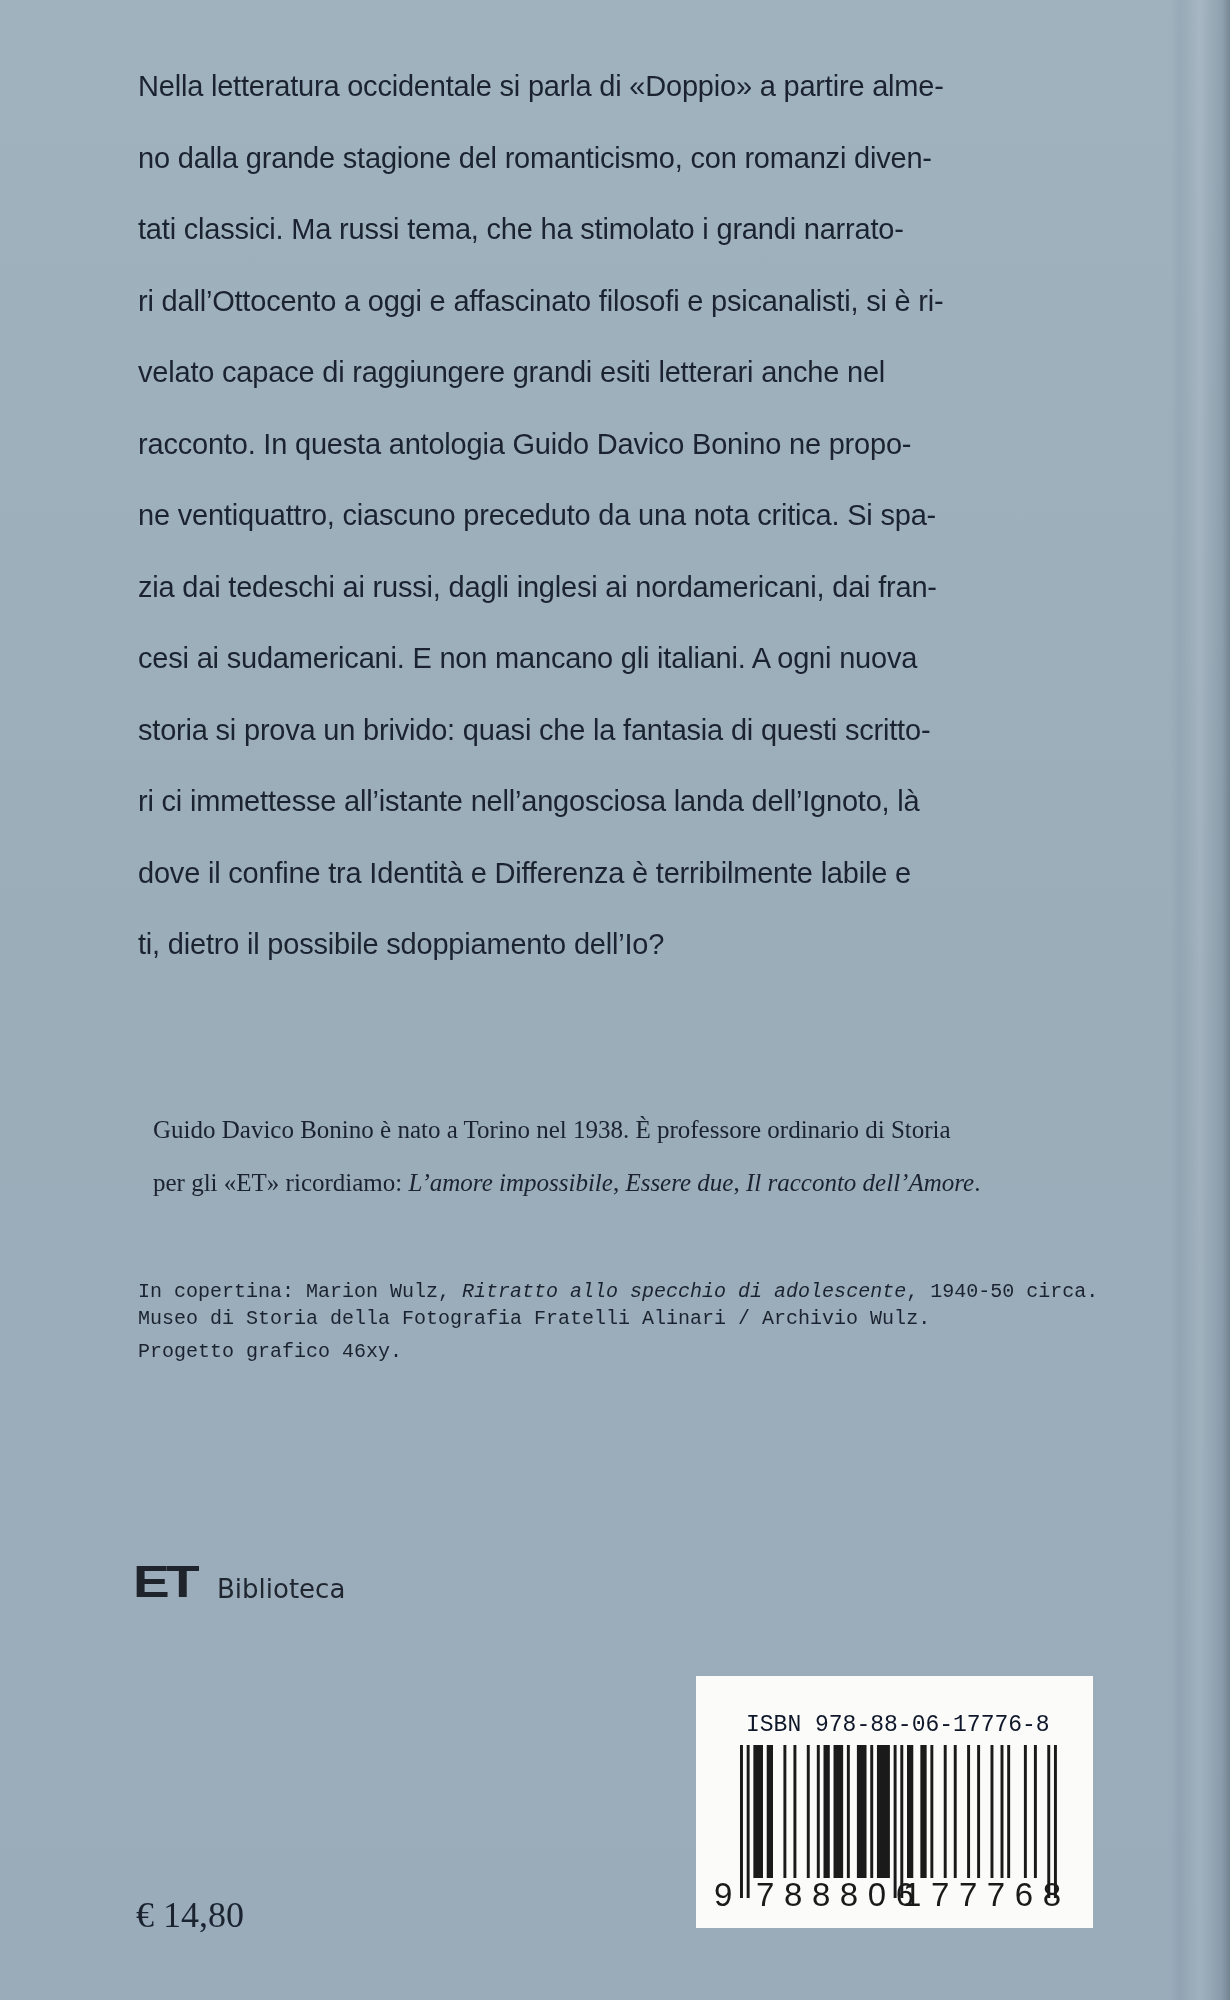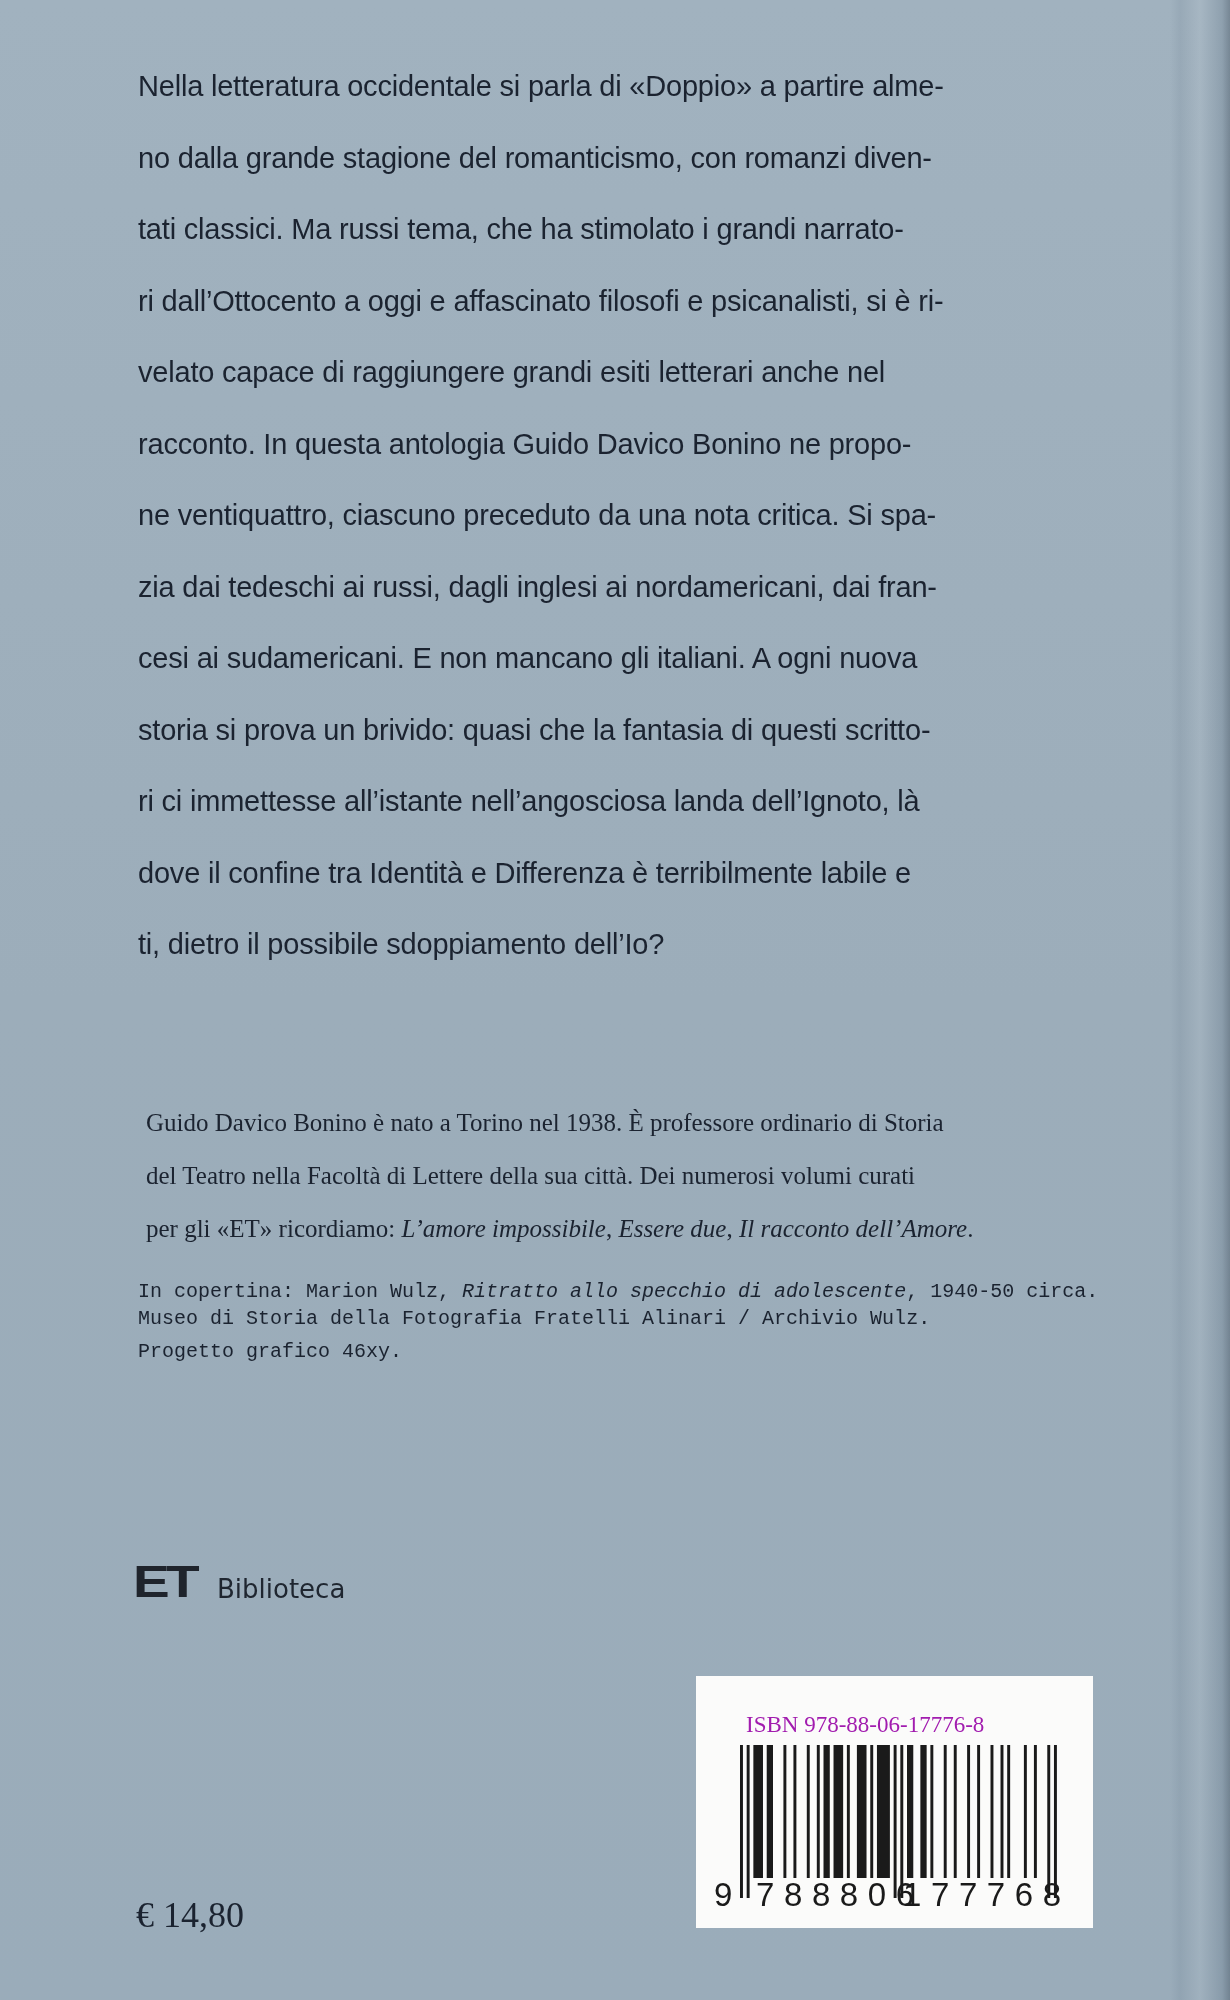--- a/index.html
+++ b/index.html
@@ -21,21 +21,21 @@
     font-family: Liberation Sans, sans-serif;
     font-size: 29px; line-height: 71.5px;
     letter-spacing: -0.2px;
     margin: 0;
   }
   .blurb .line { display: block; white-space: nowrap; }
   .bio {
     position: absolute; left: 138px; top: 1088px; width: 960px;
     font-family: "Liberation Serif", "DejaVu Serif", serif;
     font-size: 25px; line-height: 53px;
-    margin: 8px;
+    margin: 15px;
   }
   .bio .line { display: block; white-space: nowrap; }
   .credits {
     position: absolute; left: 138px; top: 1278px; width: 960px;
     font-family: Liberation Mono, monospace;
     font-size: 20px; line-height: 27px;
     margin: 0;
   }
   .credits .line { display: block; white-space: nowrap; }
   .credits .gap { margin-top: 6px; }
@@ -54,22 +54,22 @@
     font-family: "DejaVu Sans", "Liberation Sans", sans-serif;
     font-size: 26px; line-height: 26px; color: #1f2630;
     margin-left: 12px; margin-bottom: -2px;
   }
   .isbn-label {
     position: absolute; left: 696px; top: 1676px; width: 397px; height: 252px;
     background: #fbfbfa;
   }
   .isbn-text {
     position: absolute; left: 50px; top: 36px;
-    font-family: Liberation Serif, serif;
-    font-size: 23px; color: #a21caf; white-space: nowrap;
+    font-family: Liberation Mono, monospace;
+    font-size: 23px; color: #0f172a; white-space: nowrap;
   }
   .barcode-svg { position: absolute; left: 44px; top: 69px; }
   .bc-digit {
     position: absolute; top: 202px;
     font-family: "Liberation Sans", "DejaVu Sans", sans-serif;
     font-size: 33px; line-height: 33px; color: #1a1a1a;
   }
   .bc-first { left: 18px; }
   .bc-left  { left: 60px; letter-spacing: 9.6px; }
   .bc-right { left: 207px; letter-spacing: 9.6px; }
@@ -96,21 +96,20 @@
   <span class="line">zia dai tedeschi ai russi, dagli inglesi ai nordamericani, dai fran-</span>
   <span class="line">cesi ai sudamericani. E non mancano gli italiani. A ogni nuova</span>
   <span class="line">storia si prova un brivido: quasi che la fantasia di questi scritto-</span>
   <span class="line">ri ci immettesse all’istante nell’angosciosa landa dell’Ignoto, là</span>
   <span class="line">dove il confine tra Identità e Differenza è terribilmente labile e</span>
   <span class="line">ti, dietro il possibile sdoppiamento dell’Io?</span>
 </div>
 
 <div class="bio">
   <span class="line">Guido Davico Bonino è nato a Torino nel 1938. È professore ordinario di Storia</span>
-  <span class="line">del Teatro nella Facoltà di Lettere della sua città. Dei numerosi volumi curati</span>
   <span class="line"><span>per gli «ET» ricordiamo: </span><i>L’amore impossibile</i><span>, </span><i>Essere due</i><span>, </span><i>Il racconto dell’Amore</i><span>.</span></span>
 </div>
 
 <div class="credits">
   <span class="line"><span>In copertina: Marion Wulz, </span><i>Ritratto allo specchio di adolescente</i><span>, 1940-50 circa.</span></span>
   <span class="line">Museo di Storia della Fotografia Fratelli Alinari / Archivio Wulz.</span>
   <span class="line gap">Progetto grafico 46xy.</span>
 </div>
 
 <div class="logo">

